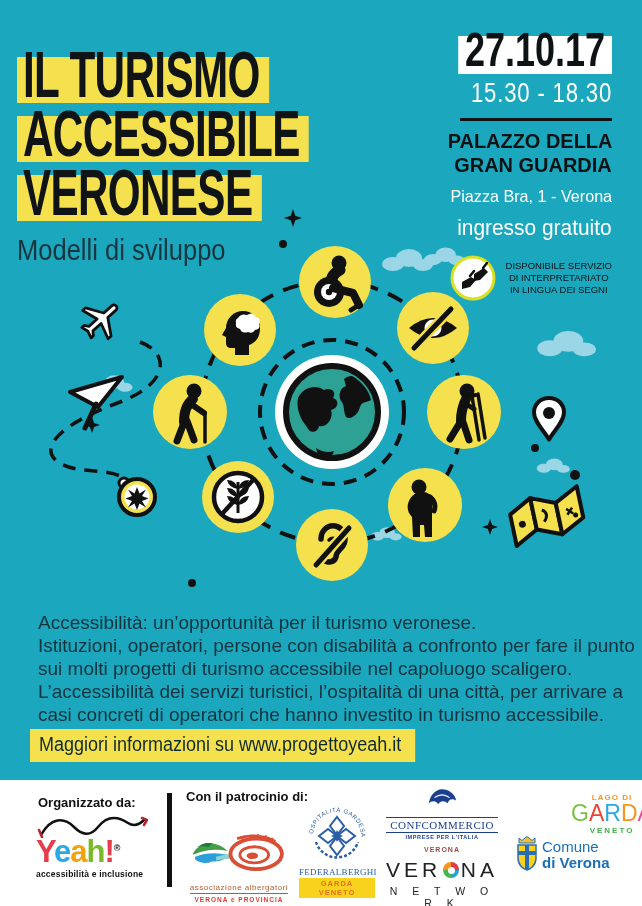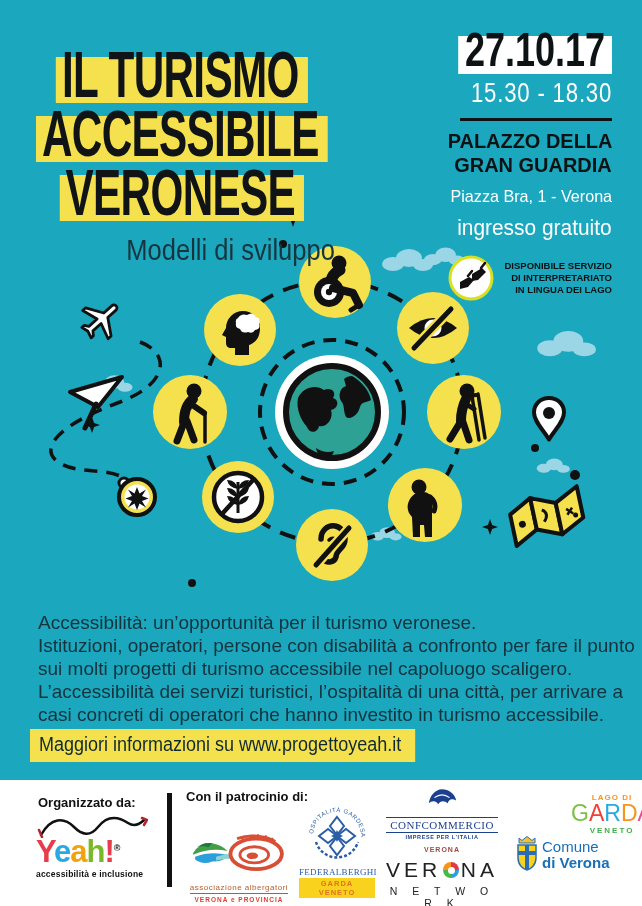--- a/index.html
+++ b/index.html
@@ -1,20 +1,20 @@
 <!DOCTYPE html>
 <html><head>
 <meta charset="utf-8">
 <style>
   html,body{margin:0;padding:0;background:#555;}
   .poster{position:relative;width:642px;height:906px;background:#1BA7BD;overflow:hidden;
           font-family:"Liberation Sans",sans-serif;}
   .bg-art{position:absolute;left:0;top:0;z-index:0;}
   
-  .title{position:absolute;left:36px;top:57px;z-index:2;text-align:center;}
+  .title{position:absolute;left:17px;top:57px;z-index:2;}
   .tline{transform:scaleX(0.66);transform-origin:left top;margin-bottom:13px;white-space:nowrap;}
   .hl{display:inline-block;background:#F5E14D;height:46px;padding:0 14px 0 9px;}
   .hl span{display:block;font-size:64px;font-weight:bold;line-height:1;margin-top:-14px;
            color:#101417;letter-spacing:-1px;}
   .subtitle{font-size:29px;color:#16353F;margin-top:10px;transform:scaleX(0.88);
             transform-origin:left top;white-space:nowrap;}
   
   .event{position:absolute;right:30px;top:36px;z-index:2;display:flex;flex-direction:column;
          align-items:flex-end;text-align:right;}
   .date-wrap{transform:scaleX(0.75);transform-origin:right top;}
@@ -22,21 +22,21 @@
   .date-bar span{display:block;font-size:48px;font-weight:bold;line-height:1;margin-top:-10px;
                  color:#0d1214;}
   .time{font-size:27px;color:#fff;margin-top:4px;transform:scaleX(0.82);transform-origin:right top;
         white-space:nowrap;letter-spacing:1px;}
   .rule{width:152px;height:3px;background:#0d1214;margin:9px 0 8px;}
   .venue{font-size:21px;font-weight:bold;color:#0d1214;line-height:1.15;transform:scaleX(0.95);
          transform-origin:right top;white-space:nowrap;}
   .address{font-size:17px;color:#fff;margin-top:10px;transform:scaleX(0.95);transform-origin:right top;white-space:nowrap;}
   .admission{font-size:22px;color:#fff;margin-top:8px;transform:scaleX(0.95);transform-origin:right top;white-space:nowrap;}
   .sign-row{display:flex;align-items:center;gap:10px;margin-top:14px;}
-  .sign-note{font-size:9.5px;font-weight:bold;color:#0d1214;line-height:1.3;text-align:right;}
+  .sign-note{font-size:9.5px;font-weight:normal;color:#0d1214;line-height:1.3;text-align:center;}
   
   .desc{position:absolute;left:38px;top:611px;z-index:2;color:#14333E;font-size:19px;line-height:23px;}
   
   .info-wrap{position:absolute;left:30px;top:729px;z-index:2;transform:scaleX(0.9);transform-origin:left top;}
   .info-bar{display:inline-block;background:#F5E14D;color:#102A32;font-size:20px;
             padding:4px 16px 6px 10px;white-space:nowrap;}
   
   .footer{position:absolute;left:0;top:780px;width:642px;height:126px;background:#fff;z-index:2;}
   .flabel{position:absolute;font-size:13px;font-weight:bold;color:#111;}
   .divider{position:absolute;left:167px;top:13px;width:5px;height:94px;background:#111;}
@@ -254,21 +254,21 @@
       <svg width="46" height="46" viewBox="0 0 46 46">
         <circle cx="23" cy="23" r="21" fill="#fff" stroke="#D9E021" stroke-width="3"></circle>
         <path d="M12,27 l9,-5 5,3 -6,7 -8,2 z" fill="#111"></path>
         <path d="M24,19 l10,-6 4,4 -8,8 -6,1 z" fill="#111"></path>
         <path d="M20,21 l4,-5" stroke="#111" stroke-width="2.5" stroke-linecap="round"></path>
         <path d="M33,13 l4,-5" stroke="#111" stroke-width="2.5" stroke-linecap="round"></path>
       </svg>
       <div class="sign-note">
         <div>DISPONIBILE SERVIZIO</div>
         <div>DI INTERPRETARIATO</div>
-        <div>IN LINGUA DEI LAGO</div>
+        <div>IN LINGUA DEI SEGNI</div>
       </div>
     </div>
   </div>
 
   <div class="desc">
     <div>Accessibilità: un’opportunità per il turismo veronese.</div>
     <div>Istituzioni, operatori, persone con disabilità a confronto per fare il punto</div>
     <div>sui molti progetti di turismo accessibile nel capoluogo scaligero.</div>
     <div>L’accessibilità dei servizi turistici, l’ospitalità di una città, per arrivare a</div>
     <div>casi concreti di operatori che hanno investito in turismo accessibile.</div>

